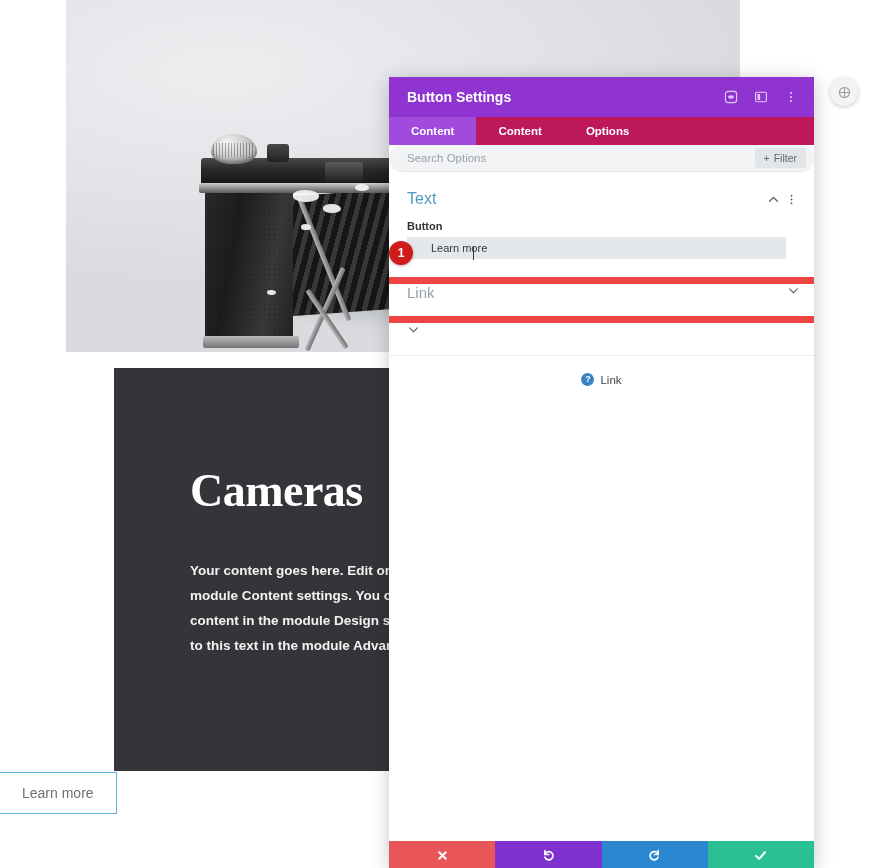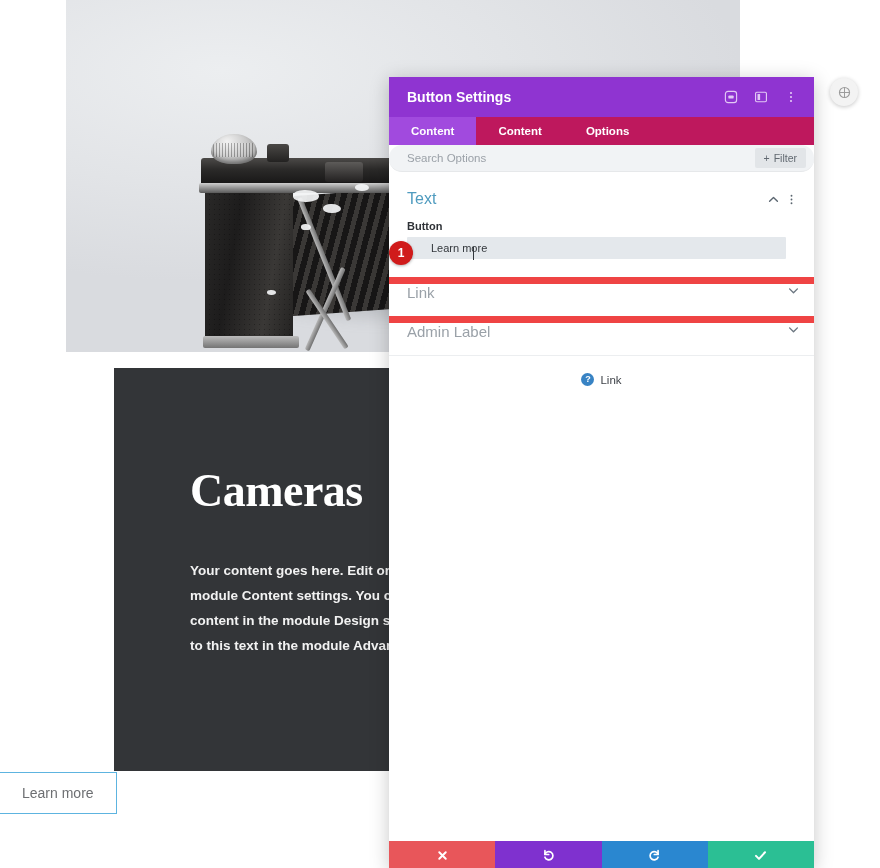--- a/index.html
+++ b/index.html
@@ -531,21 +531,20 @@
       <div class="accordion-row">
         <div class="accordion-label">Link</div>
         <div class="accordion-chevron">
           <svg width="13" height="13" viewBox="0 0 16 16" aria-hidden="true">
             <path d="M3.2 6 L8 10.8 L12.8 6" fill="none" stroke="currentColor" stroke-width="1.7" stroke-linecap="round" stroke-linejoin="round"></path>
           </svg>
         </div>
       </div>
 
       <div class="accordion-row">
-        <div class="accordion-label">Admin Label</div>
         <div class="accordion-chevron">
           <svg width="13" height="13" viewBox="0 0 16 16" aria-hidden="true">
             <path d="M3.2 6 L8 10.8 L12.8 6" fill="none" stroke="currentColor" stroke-width="1.7" stroke-linecap="round" stroke-linejoin="round"></path>
           </svg>
         </div>
       </div>
 
       <div class="help-row">
         <div class="help-icon">?</div>
         <div class="help-text">Link</div>

